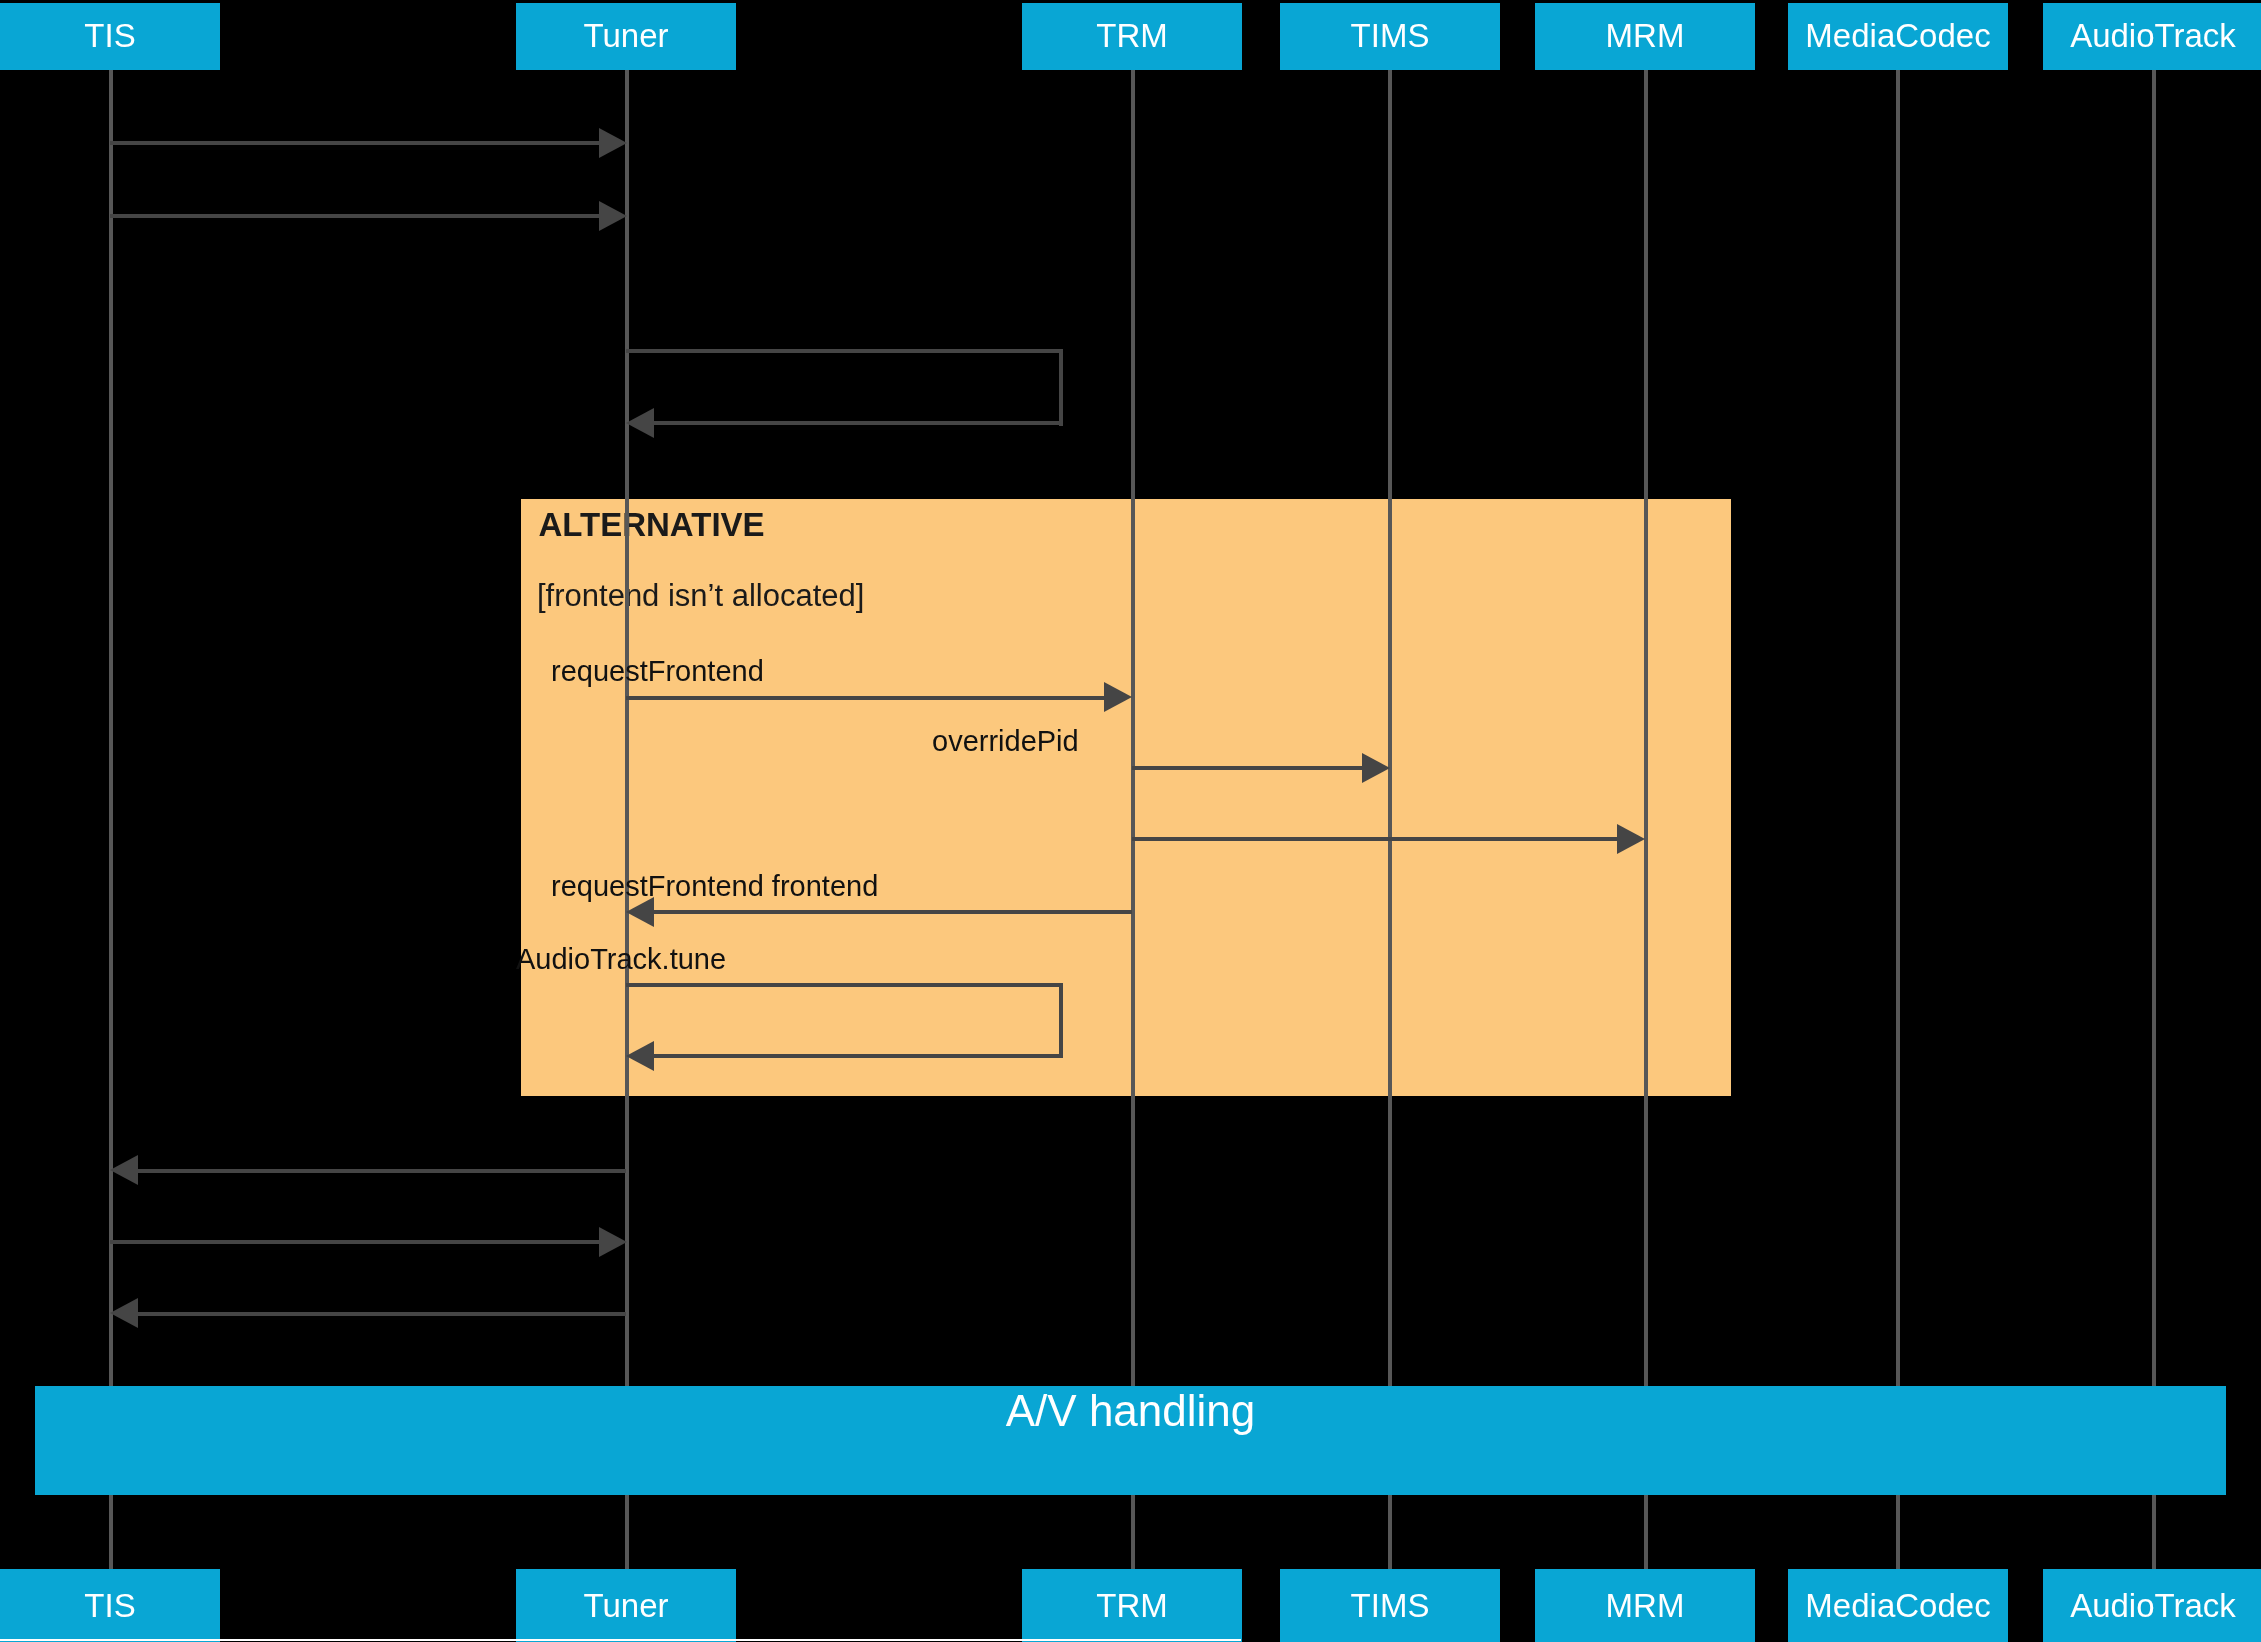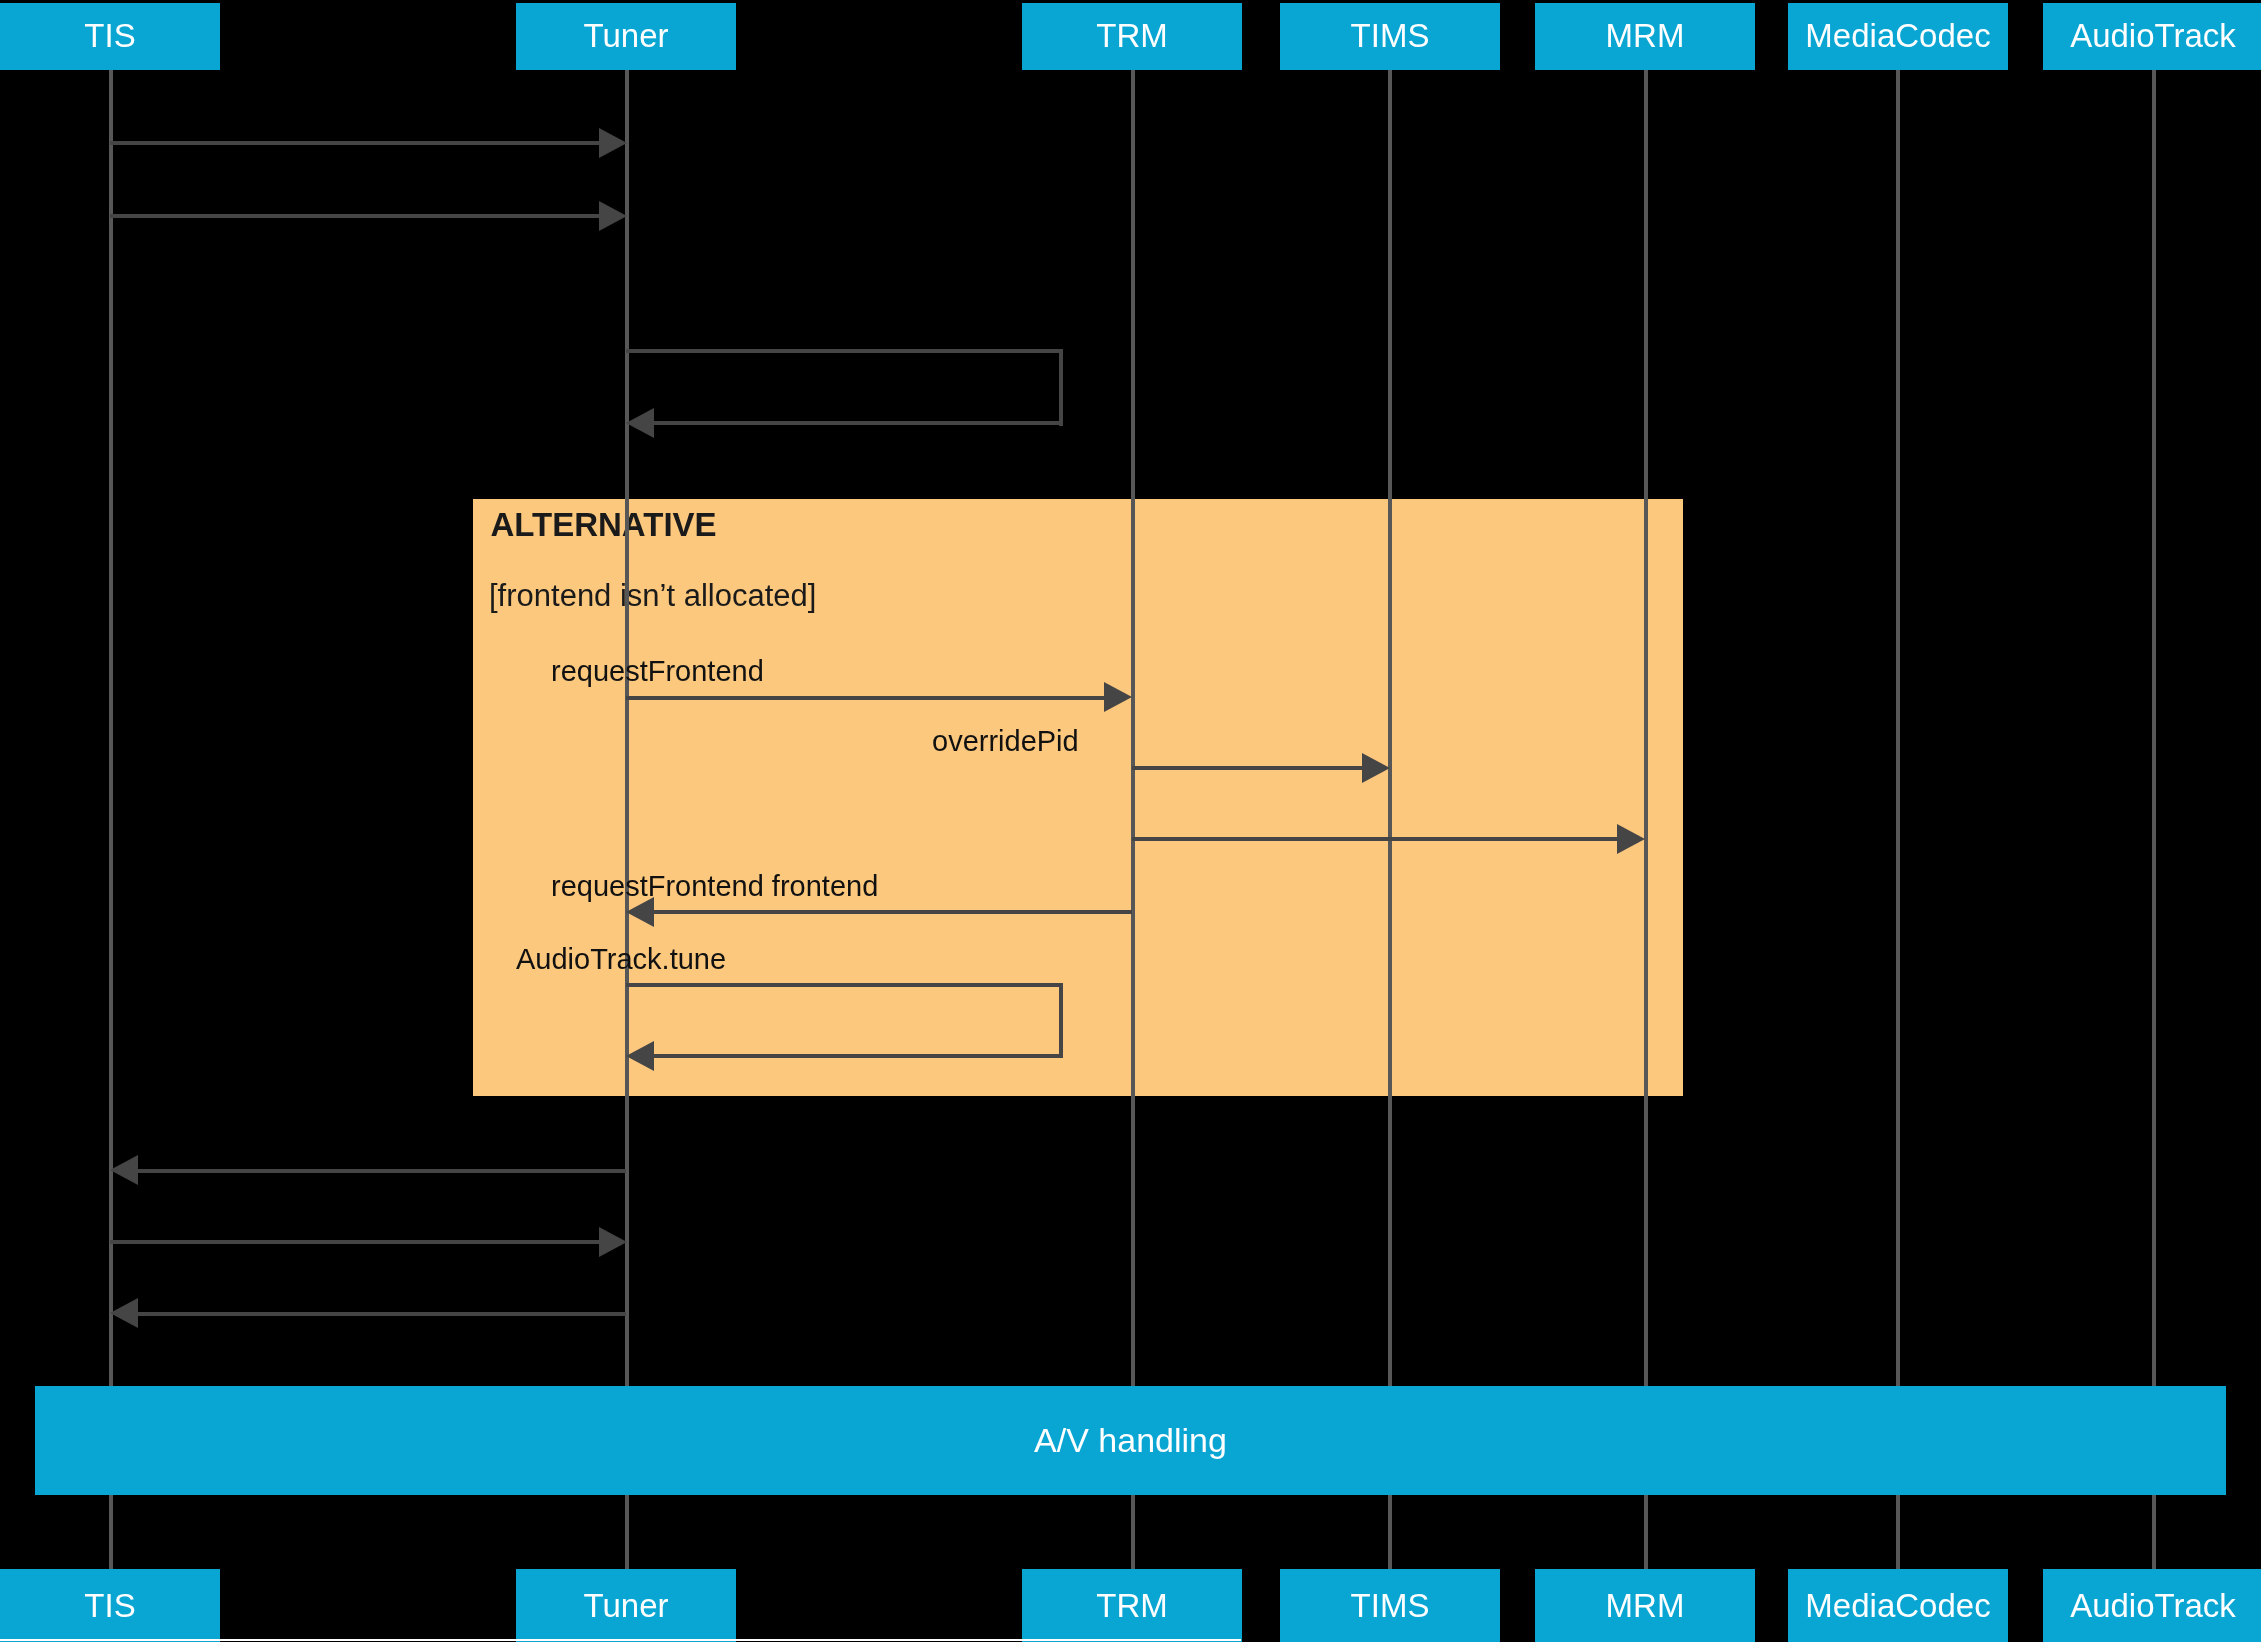--- a/index.html
+++ b/index.html
@@ -15,30 +15,30 @@
   .lifeline{position:absolute;background:var(--lifeline,#575757);width:3.6px;z-index:2;}
   .mline{position:absolute;background:var(--arrow,#454545);height:4.4px;z-index:3;}
   .vline{position:absolute;background:var(--arrow,#454545);width:4.4px;z-index:3;}
   .ahead{position:absolute;width:0;height:0;z-index:3;}
   .ahead.r{border-left:28px solid var(--arrow,#454545);border-top:15.3px solid transparent;border-bottom:15.3px solid transparent;}
   .ahead.l{border-right:28px solid var(--arrow,#454545);border-top:15.3px solid transparent;border-bottom:15.3px solid transparent;}
   .mlabel{
     position:absolute;width:657px;text-align:left;font-size:29px;
     color:var(--msgtext,#111);z-index:4;line-height:35px;
   }
-  #fragment{position:absolute;background:var(--fragment,#fcc87d);z-index:1;}
+  #fragment{position:absolute;background:var(--fragment,#fcc87d);z-index:1;margin-left:48px;}
   #fragment-title{
     position:absolute;left:17.5px;top:7.3px;font-weight:bold;font-size:33px;
     color:#1a1a1a;letter-spacing:0px;
   }
   #fragment-condition{position:absolute;left:16px;top:79px;font-size:31px;color:#1a1a1a;}
   #band{
     position:absolute;background:var(--cyan,#09a6d4);z-index:5;
-    display:flex;align-items:center;justify-content:center;
-    color:#fff;font-size:34px;
+    display:flex;align-items:flex-start;justify-content:center;
+    color:#fff;font-size:44px;
   }
   #bottom-edge{position:absolute;background:#fff;z-index:7;}
 </style>
 </head>
 <body>
 
 <div id="stage">
   <div id="fragment" style="left: 473px; top: 499px; width: 1210px; height: 597px;">
     <div id="fragment-title">ALTERNATIVE</div>
     <div id="fragment-condition">[frontend isn’t allocated]</div>

